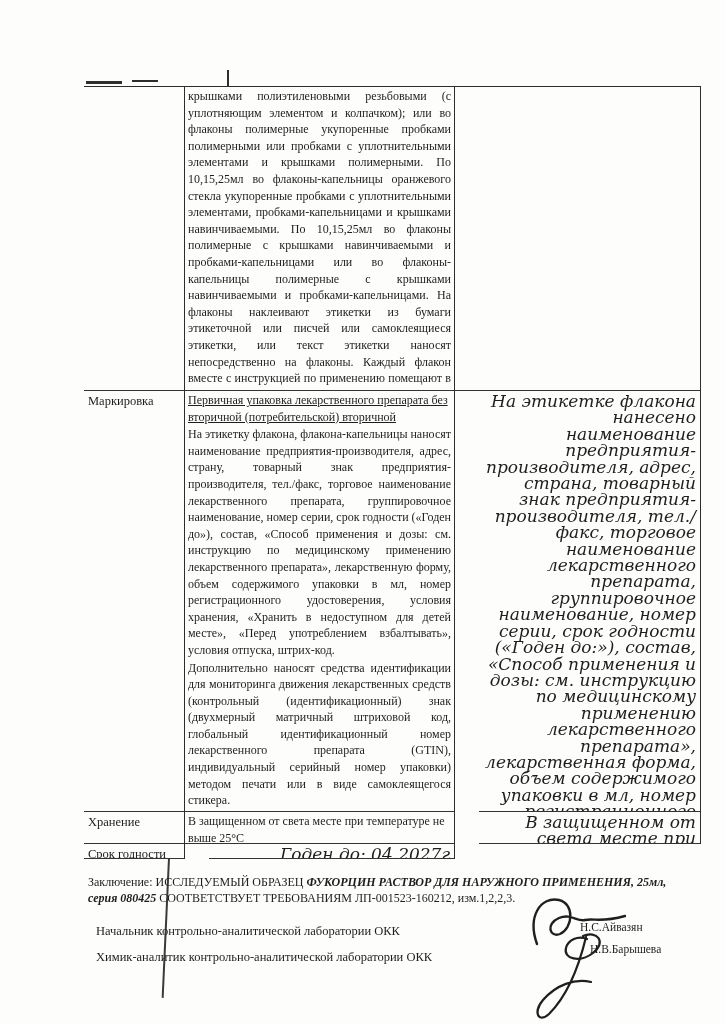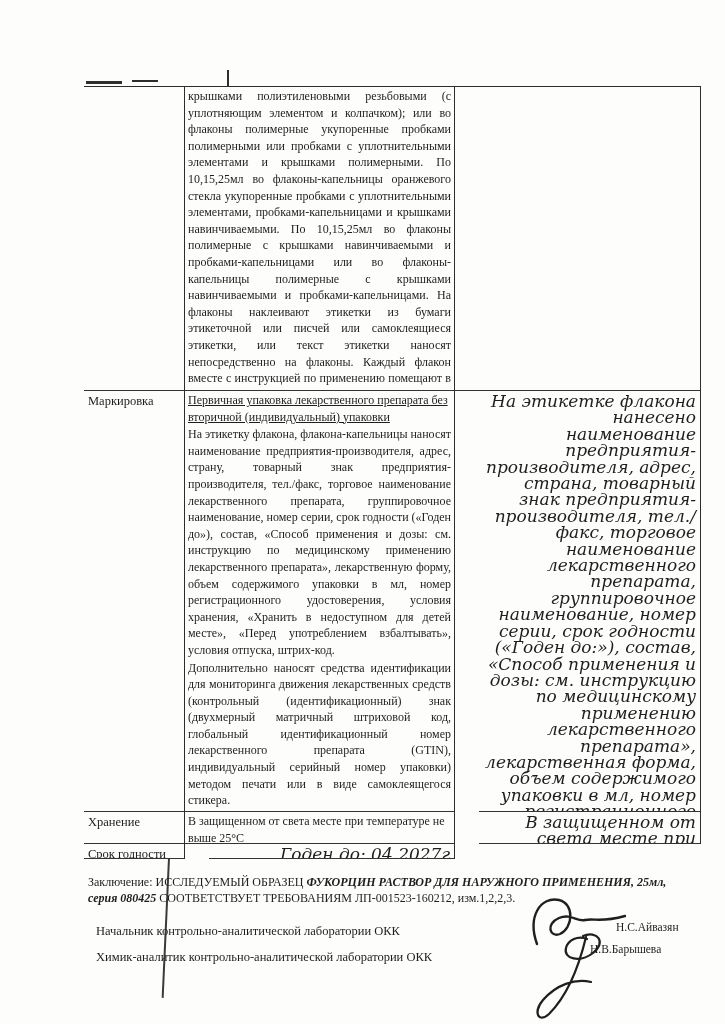--- a/index.html
+++ b/index.html
@@ -50,21 +50,21 @@
 
   
   .abs { position: absolute; }
   .date-line { left: 88px; top: 859px; font-size: 12.5px; }
   .bi { font-weight: bold; font-style: italic; }
   .conclusion { left: 88px; top: 874px; width: 608px; font-size: 12px; line-height: 16.2px; }
   .signer-role { font-size: 12.5px; }
   .signer1-role { left: 96px; top: 924px; }
   .signer2-role { left: 96px; top: 950px; }
   .signer-name { font-size: 11.5px; }
-  .signer1-name { left: 616px; top: 921px; }
+  .signer1-name { left: 580px; top: 921px; }
   .signer2-name { left: 590px; top: 943px; text-align: center; }
 
   
   .artifact { background: #2e2e2e; position: absolute; }
   .dash1 { left: 86px;  top: 81px; width: 36px; height: 3px; }
   .dash2 { left: 132px; top: 80px; width: 26px; height: 2px; }
   .vtick { left: 227px; top: 70px; width: 1.5px; height: 17px; }
   .vbleed {
     left: 168px; top: 858px; width: 1.5px; height: 140px;
     transform: rotate(2.6deg); transform-origin: top center;
@@ -88,21 +88,21 @@
     <div class="cell c1"></div>
     <div class="cell c2">
       <p class="req-text">крышками полиэтиленовыми резьбовыми (с уплотняющим элементом и колпачком); или во флаконы полимерные укупоренные пробками полимерными или пробками с уплотнительными элементами и крышками полимерными. По 10,15,25мл во флаконы-капельницы оранжевого стекла укупоренные пробками с уплотнительными элементами, пробками-капельницами и крышками навинчиваемыми. По 10,15,25мл во флаконы полимерные с крышками навинчиваемыми и пробками-капельницами или во флаконы-капельницы полимерные с крышками навинчиваемыми и пробками-капельницами. На флаконы наклеивают этикетки из бумаги этикеточной или писчей или самоклеящиеся этикетки, или текст этикетки наносят непосредственно на флаконы. Каждый флакон вместе с инструкцией по применению помещают в пачку картонную. Допускается упаковка флаконов вместе с равным количеством инструкций по применению в групповую упаковку.</p>
     </div>
     <div class="cell c3"></div>
 
     <div class="cell c1">
       <span class="label-text">Маркировка</span>
     </div>
     <div class="cell c2">
-      <p class="u">Первичная упаковка лекарственного препарата без вторичной (индивидуальный) упаковки</p>
+      <p class="u">Первичная упаковка лекарственного препарата без вторичной (потребительской) вторичной</p>
       <p class="req-text">На этикетку флакона, флакона-капельницы наносят наименование предприятия-производителя, адрес, страну, товарный знак предприятия-производителя, тел./факс, торговое наименование лекарственного препарата, группировочное наименование, номер серии, срок годности («Годен до»), состав, «Способ применения и дозы: см. инструкцию по медицинскому применению лекарственного препарата», лекарственную форму, объем содержимого упаковки в мл, номер регистрационного удостоверения, условия хранения, «Хранить в недоступном для детей месте», «Перед употреблением взбалтывать», условия отпуска, штрих-код.</p>
       <p class="req-text">Дополнительно наносят средства идентификации для мониторинга движения лекарственных средств (контрольный (идентификационный) знак (двухмерный матричный штриховой код, глобальный идентификационный номер лекарственного препарата (GTIN), индивидуальный серийный номер упаковки) методом печати или в виде самоклеящегося стикера.</p>
     </div>
     <div class="cell c3 result">
       <p>На этикетке флакона нанесено наименование предприятия-производителя, адрес, страна, товарный знак предприятия-производителя, тел./факс, торговое наименование лекарственного препарата, группировочное наименование, номер серии, срок годности («Годен до:»), состав, «Способ применения и дозы: см. инструкцию по медицинскому применению лекарственного препарата», лекарственная форма, объем содержимого упаковки в мл, номер регистрационного удостоверения, условия хранения, «Хранить в недоступном для детей месте», «Перед употреблением взбалтывать», условия отпуска, штрих-код.</p>
       <p>Дополнительно нанесены средства идентификации для мониторинга движения лекарственных средств (контрольный (идентификационный) знак (двухмерный матричный штриховой код, глобальный идентификационный номер лекарственного препарата (GTIN), индивидуальный серийный номер упаковки) методом печати.</p>
     </div>
 
     <div class="cell c1">
       <span class="label-text">Хранение</span>

